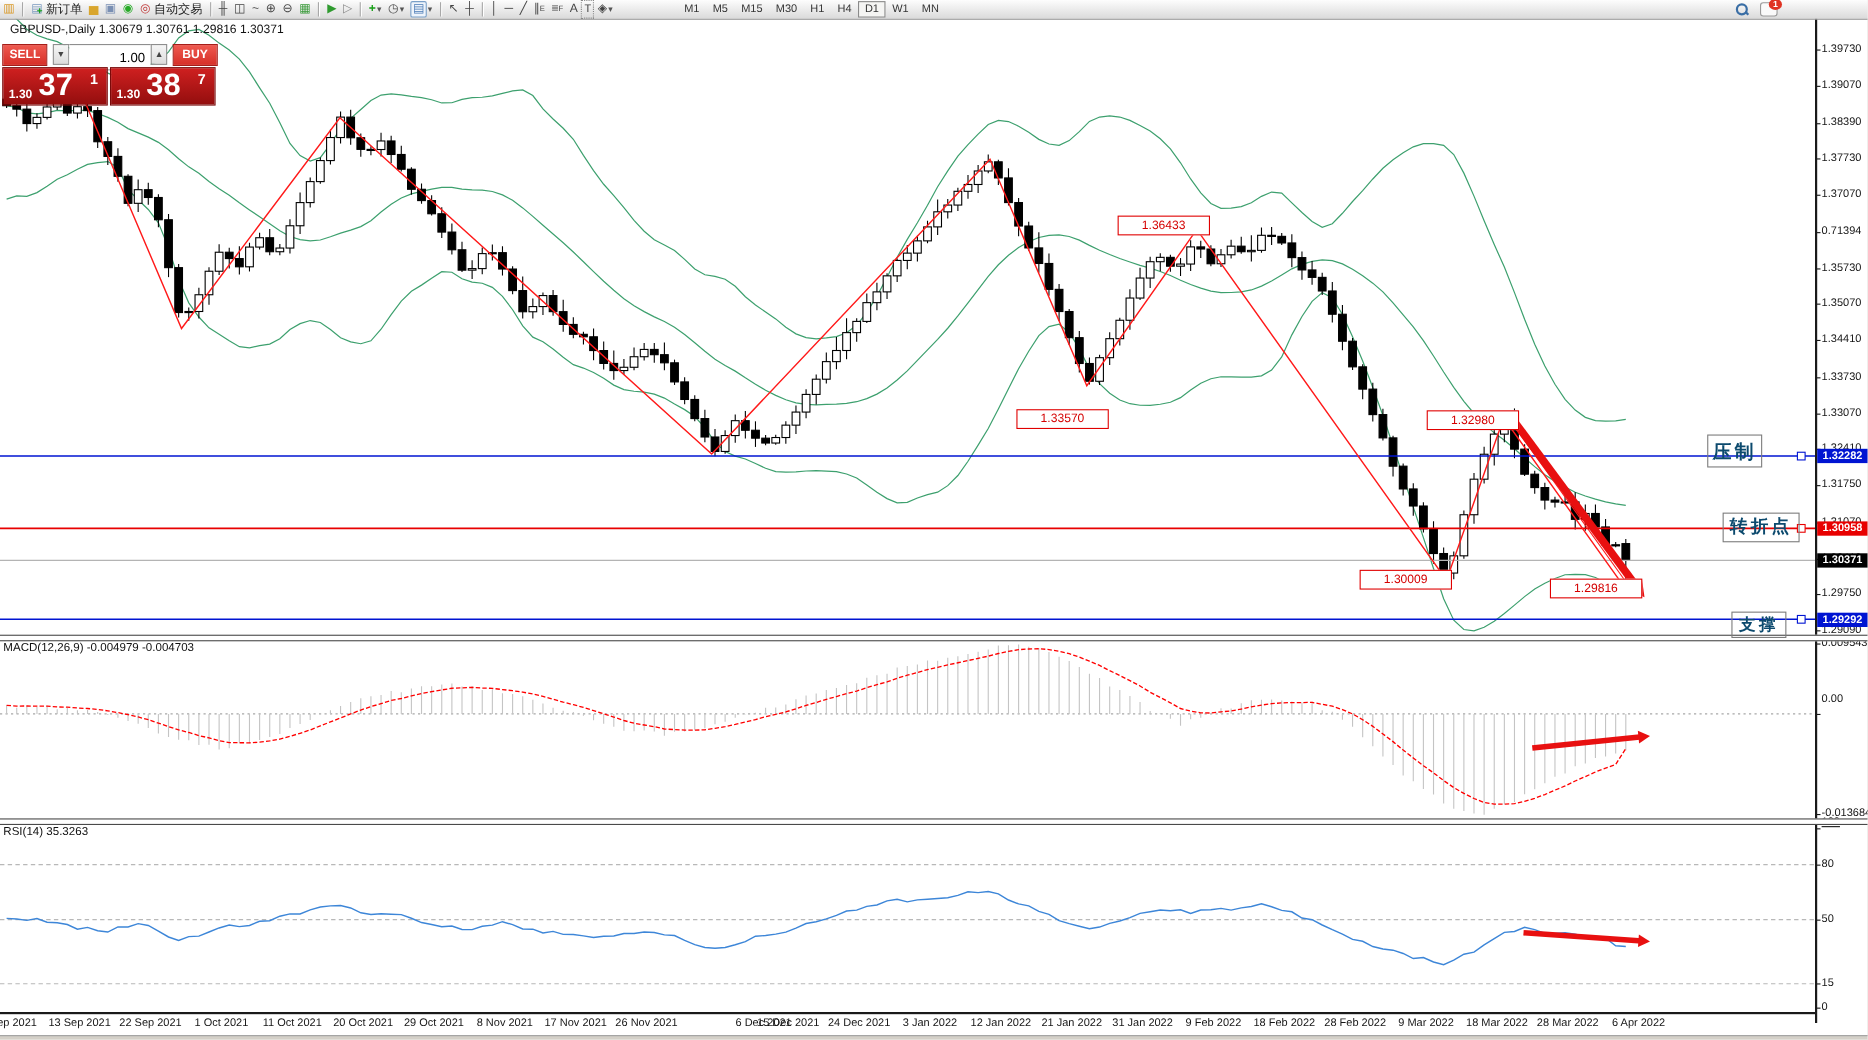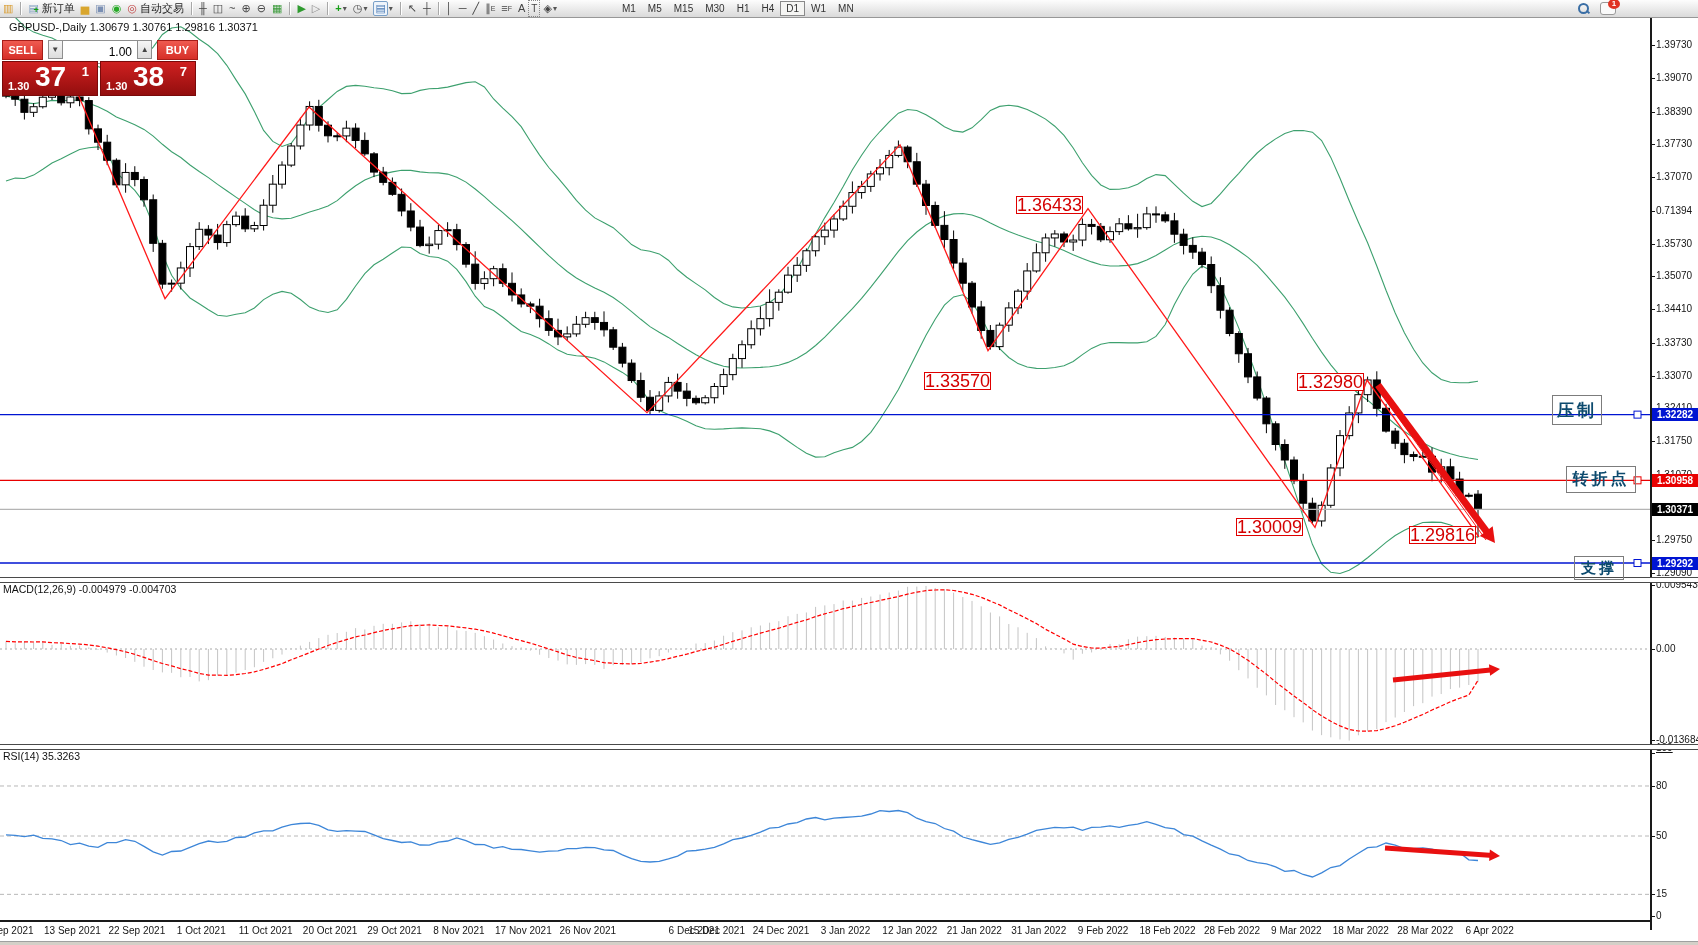--- a/index.html
+++ b/index.html
@@ -45,22 +45,22 @@
   .chart-header{position:absolute;left:9px;top:21px;font-size:11px;color:#101010;z-index:12;}
   .ind-header{position:absolute;left:3px;font-size:10.5px;color:#101010;z-index:12;}
 
   .ptick{position:absolute;left:1656px;font-size:10px;color:#151515;z-index:2;white-space:nowrap;}
   .pdash{position:absolute;left:1650px;width:5px;height:1px;background:#151515;z-index:2;}
   .ptag{position:absolute;left:1652px;width:46px;height:13px;color:#fff;font-size:10px;line-height:13px;
     text-align:center;z-index:6;font-weight:bold;}
   .dlabel{position:absolute;top:4px;font-size:10px;color:#151515;white-space:nowrap;transform:translateX(-50%);}
   #date-axis{position:absolute;left:0;top:921px;width:1698px;height:20px;z-index:2;}
 
-  .ann{position:absolute;border:1px solid #e00000;color:#d40000;background:#fff;font-size:18px;
-    line-height:16px;padding:0 0;z-index:7;white-space:nowrap;}
+  .ann{position:absolute;border:1px solid #e00000;color:#d40000;background:#fff;font-size:11px;
+    line-height:16px;padding:0 21px;z-index:7;white-space:nowrap;}
   .zh{position:absolute;border:1px solid #7c7c7c;color:#0c4a6e;font-weight:bold;z-index:9;
     display:flex;align-items:center;justify-content:center;letter-spacing:3px;background:transparent;}
 
   
   .widget{position:absolute;left:2px;top:40px;z-index:15;width:196px;}
   .wrow{display:flex;align-items:flex-start;height:19px;margin-bottom:2px;}
   .btn-sell,.btn-buy{width:44px;background:linear-gradient(#ef5a50,#d62f28);border:1px solid #a61d18;
     color:#fff;font-size:11px;font-weight:bold;text-align:center;line-height:18px;}
   .spin{width:15px;background:linear-gradient(#f6f6f6,#dcdcdc);border:1px solid #8e8e8e;color:#444;
     font-size:8px;text-align:center;line-height:17px;}
@@ -757,21 +757,21 @@
       <div class="ptick" style="top: 468.777px;">1.31070</div>
       <div class="pdash" style="top: 474.777px;"></div>
       <div class="ptick" style="top: 501.531px;">1.30410</div>
       <div class="pdash" style="top: 507.531px;"></div>
       <div class="ptick" style="top: 534.285px;">1.29750</div>
       <div class="pdash" style="top: 540.285px;"></div>
       <div class="ptick" style="top: 567.04px;">1.29090</div>
       <div class="pdash" style="top: 573.04px;"></div>
       <div class="ptick" style="top: 579.38px;">0.009543</div>
       <div class="pdash" style="top: 585.38px;"></div>
-      <div class="ptick" style="top: 643px;">0.00</div>
+      <div class="ptick" style="top: 630px;">0.00</div>
       <div class="pdash" style="top: 649px;"></div>
       <div class="ptick" style="top: 734.227px;">-0.013684</div>
       <div class="pdash" style="top: 740.227px;"></div>
       <div class="ptick" style="top: 742px; text-decoration: underline;">100</div>
       <div class="pdash" style="top: 752.65px;"></div>
       <div class="ptick" style="top: 779.99px;">80</div>
       <div class="pdash" style="top: 785.99px;"></div>
       <div class="ptick" style="top: 830px;">50</div>
       <div class="pdash" style="top: 836px;"></div>
       <div class="ptick" style="top: 888.345px;">15</div>

